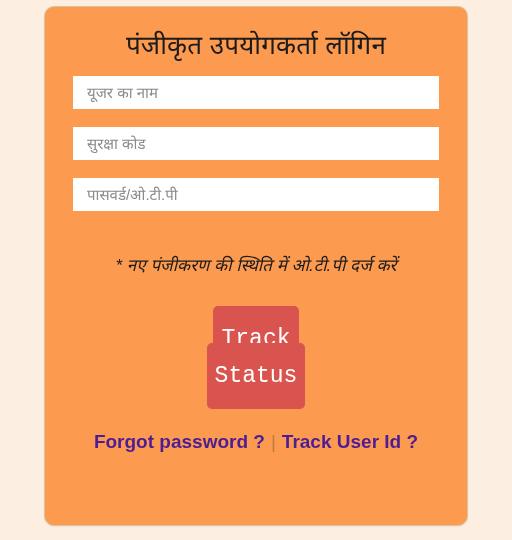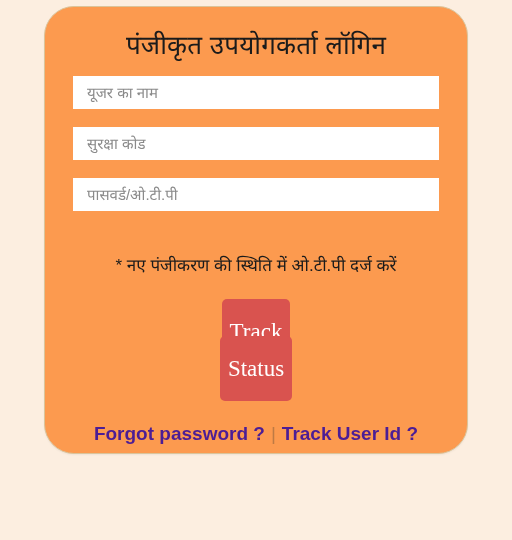--- a/index.html
+++ b/index.html
@@ -16,24 +16,24 @@
     overflow: hidden;
     position: relative;
   }
 
   
   .login-panel {
     position: absolute;
     left: 44px;
     top: 6px;
     width: 424px;
-    height: 448px;
+    height: 520px;
     background: #FC9A4F;
     border: 1px solid #DBC49A;
-    border-radius: 30px;
+    border-radius: 10px;
     box-shadow: 0 1px 2px rgba(0,0,0,0.05);
     padding: 0;
   }
 
   
   .panel-title {
     text-align: center;
     font-size: 26px;
     font-weight: 400;
     color: #1B1B1B;
@@ -131,43 +131,44 @@
                 0 1px 2px rgba(0,0,0,0.3);
     text-shadow: 0 1px 1px rgba(0,0,0,0.18);
     line-height: 1;
   }
 
   
   .note-text {
     text-align: center;
     font-size: 17px;
     color: #1B1B1B;
-    margin: 4px;
+    margin: 12px;
     padding: 26px 16px 0 16px;
     line-height: 1.3;
+    font-style: italic;
   }
 
   
   .action-row {
     display: flex;
     justify-content: center;
     align-items: flex-start;
     gap: 72px;
     padding: 32px 0 0 0;
   }
   .action-button {
     display: inline;
     font-size: 23px;
     line-height: 1.62;
     color: #FFFFFF;
     text-align: left;
     padding: 20px 8px;
     cursor: pointer;
     border: none;
-    font-family: Liberation Serif, serif;
+    font-family: Liberation Mono, monospace;
     -webkit-box-decoration-break: clone;
     box-decoration-break: clone;
     border-radius: 5px;
   }
   .action-cell { width: 120px; text-align: center; }
   .action-cell.wide { width: 150px; }
   .btn-track { background: #D9534F; }
   .btn-cert  { background: #337AB7; }
 
   

